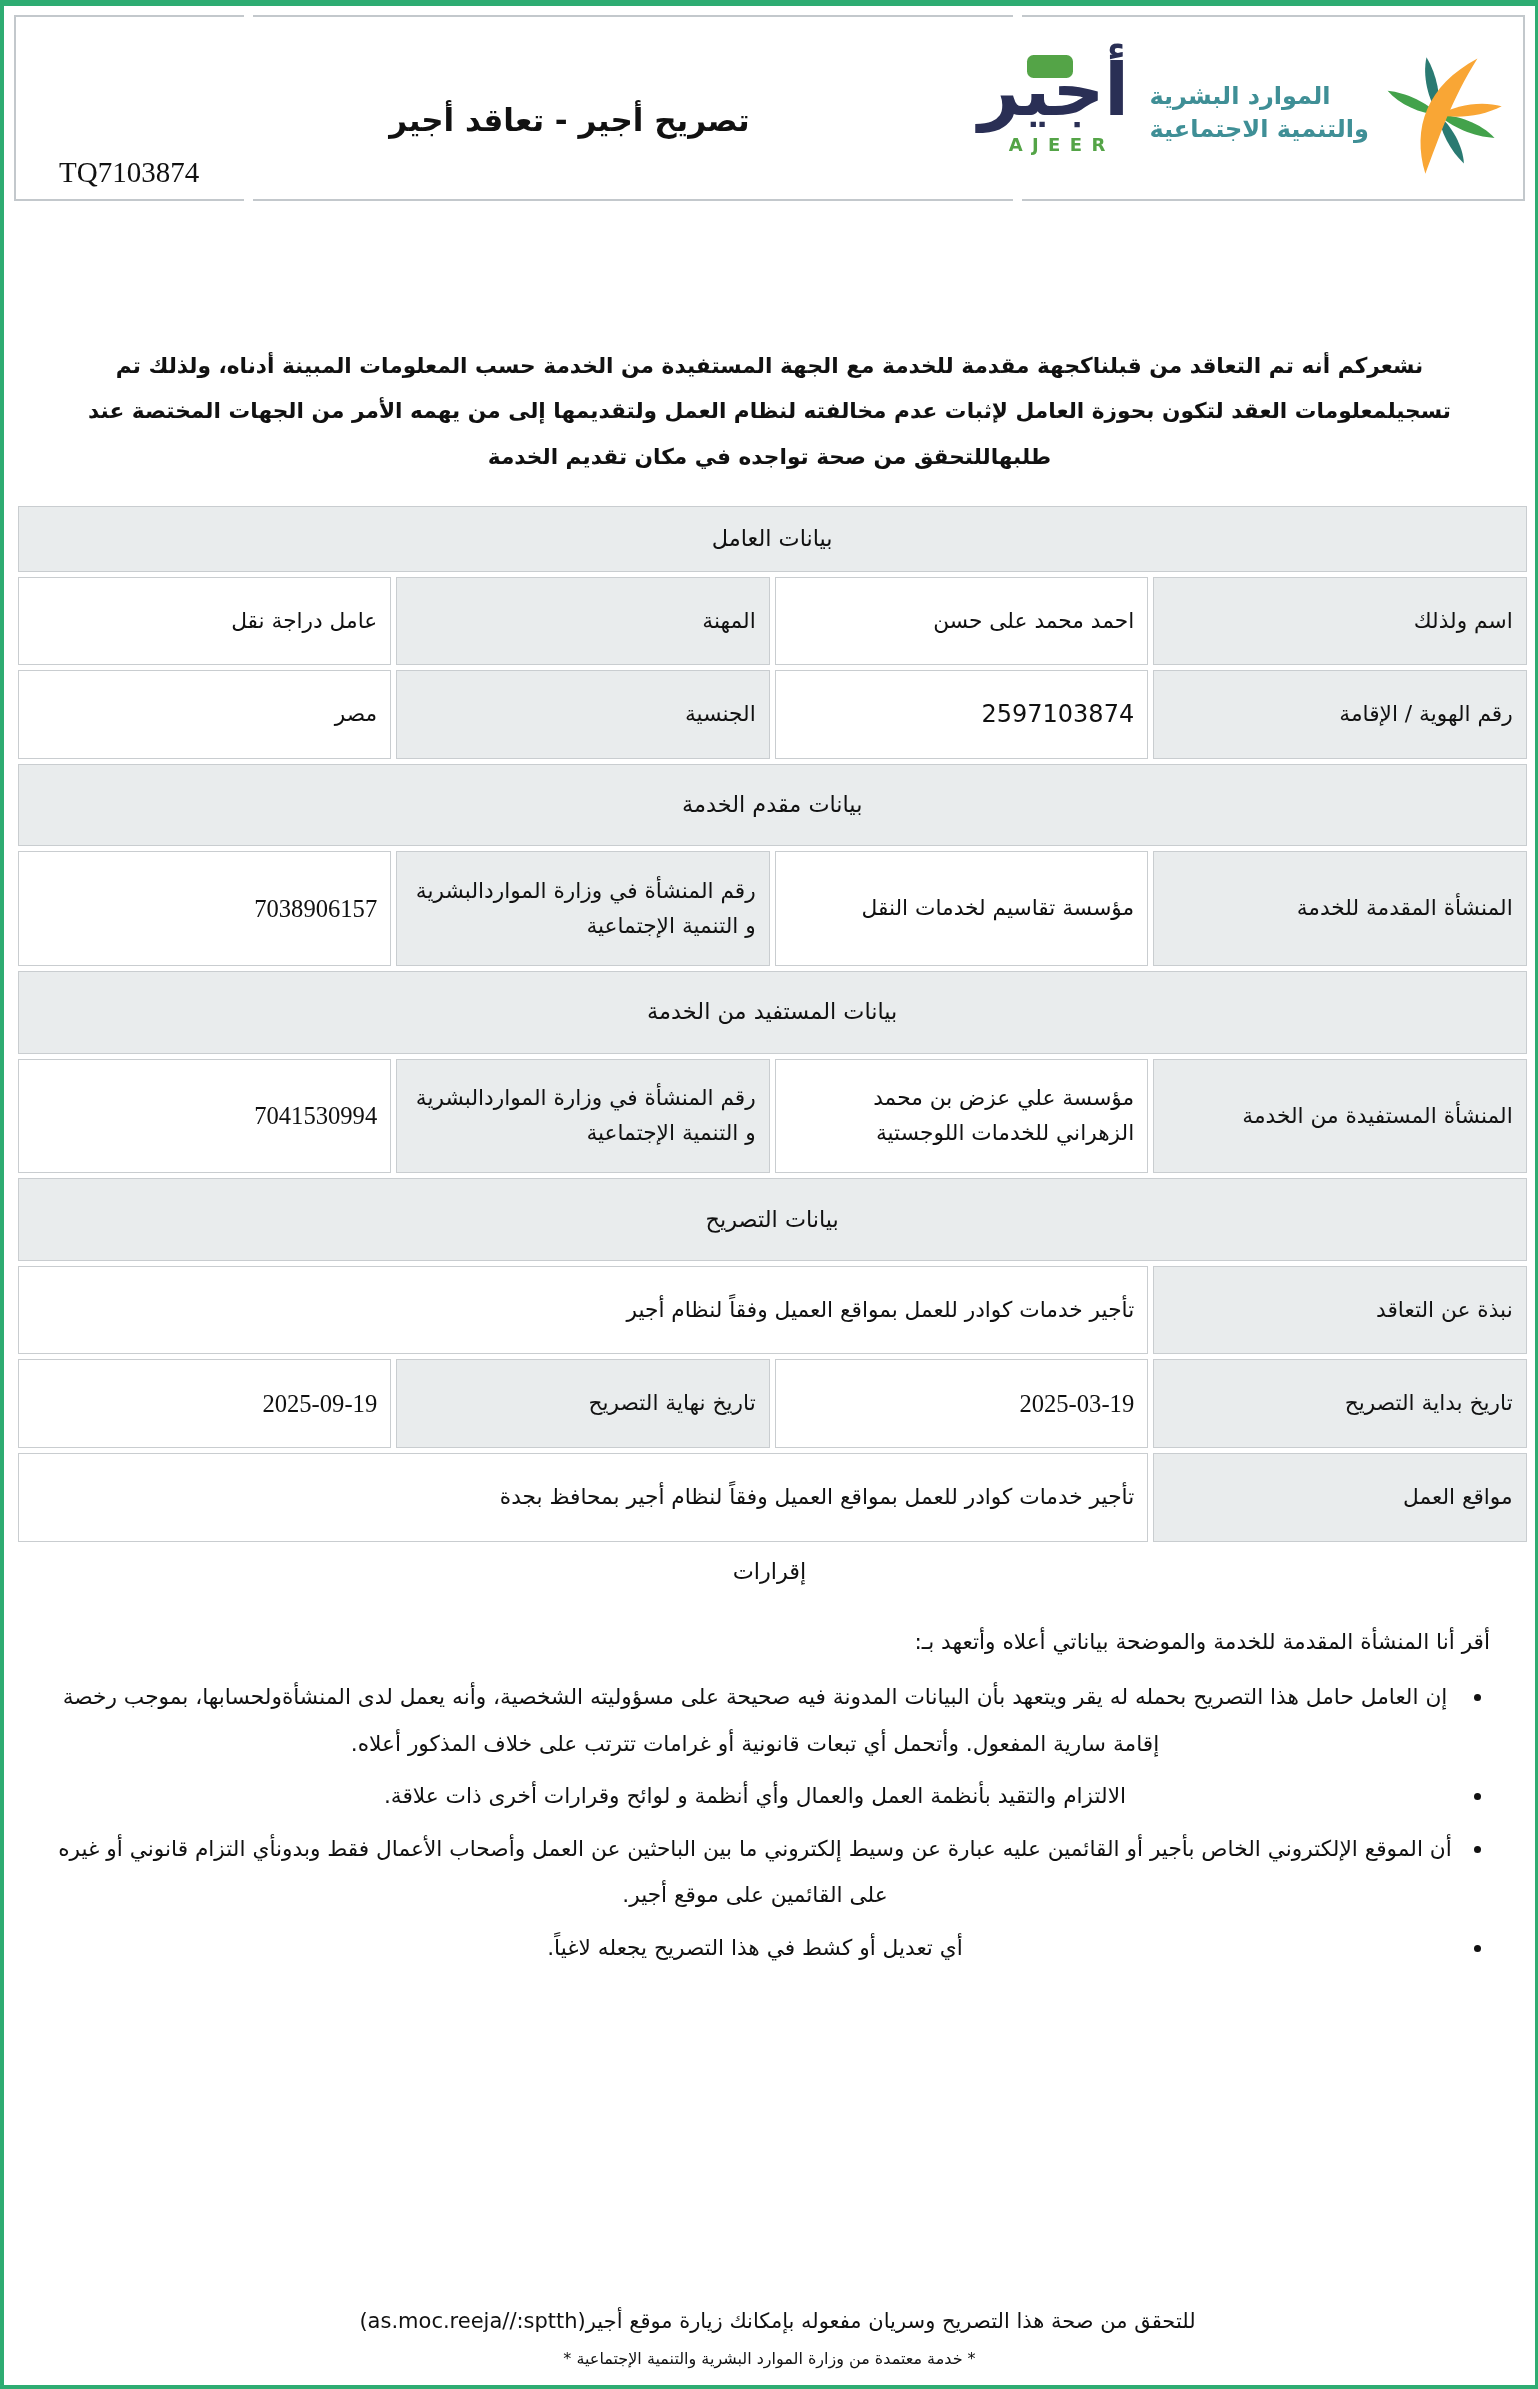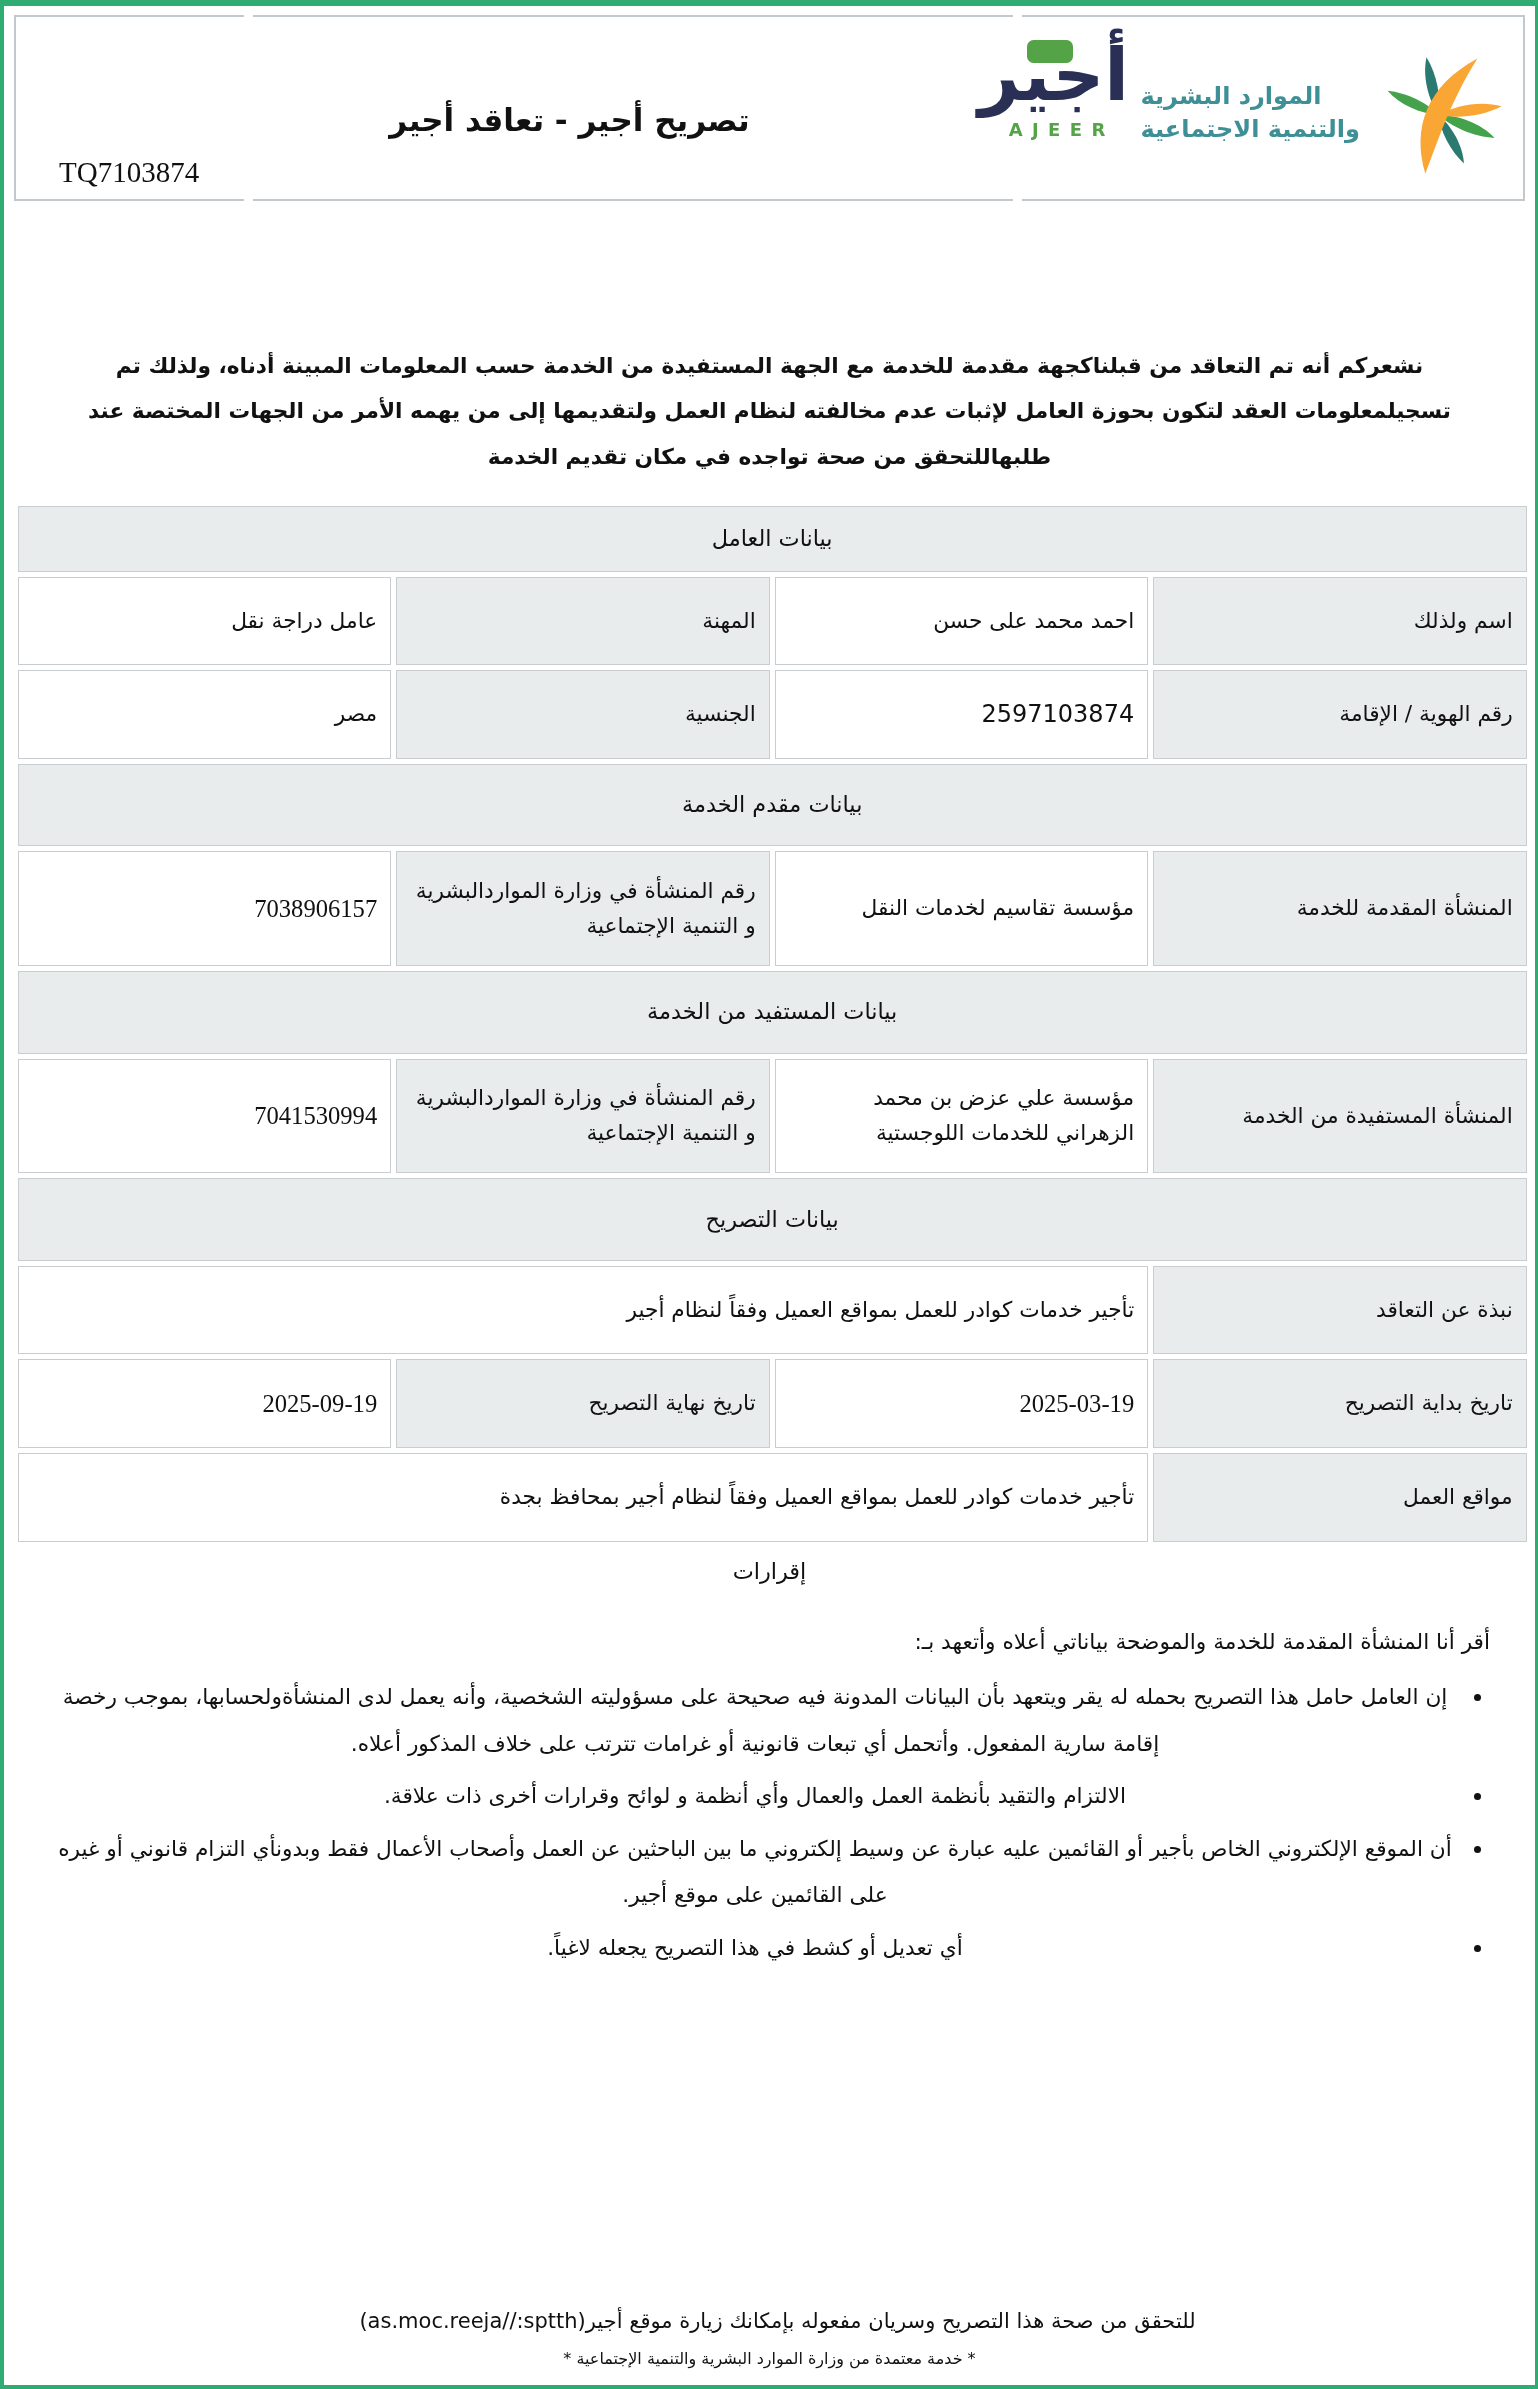--- a/index.html
+++ b/index.html
@@ -27,35 +27,35 @@
     position:absolute;top:87px;left:339px;width:433px;
     direction:rtl;text-align:center;
     font-size:31px;font-weight:bold;letter-spacing:0.7px;
   }
   .permit-no{
     position:absolute;bottom:11.6px;left:45px;
     font-family:"Liberation Serif","DejaVu Serif",serif;
     font-size:29px;direction:ltr;
   }
   
-  .ajeer-logo{position:absolute;top:18px;right:396px;width:144px;text-align:center;}
+  .ajeer-logo{position:absolute;top:33px;right:396px;width:144px;text-align:center;}
   .ajeer-green-rect{
     position:absolute;top:7.2px;left:42px;width:46px;height:23px;
     background:#54a447;border-radius:6.5px;z-index:0;
   }
   .ajeer-arabic{
     position:relative;z-index:1;
     font-size:72px;line-height:85px;font-weight:bold;color:#2a2f55;direction:rtl;
   }
   .ajeer-latin{
     margin-top:1.4px;color:#54a447;font-weight:bold;
     font-size:18px;letter-spacing:9.4px;text-indent:9.4px;direction:ltr;
   }
   
-  .ministry-logo{position:absolute;top:36px;right:19px;display:flex;align-items:center;gap:17px;}
+  .ministry-logo{position:absolute;top:36px;right:19px;display:flex;align-items:center;gap:8px;}
   .ministry-text{
     direction:rtl;text-align:left;color:#3f8f96;font-weight:bold;
     font-size:24px;line-height:1.35;white-space:nowrap;
   }
   .ministry-star{flex:0 0 auto;}
   
   .intro{
     margin:142px 43px 0 43px;direction:rtl;text-align:center;
     font-size:21.7px;font-weight:bold;line-height:2.1;
   }

